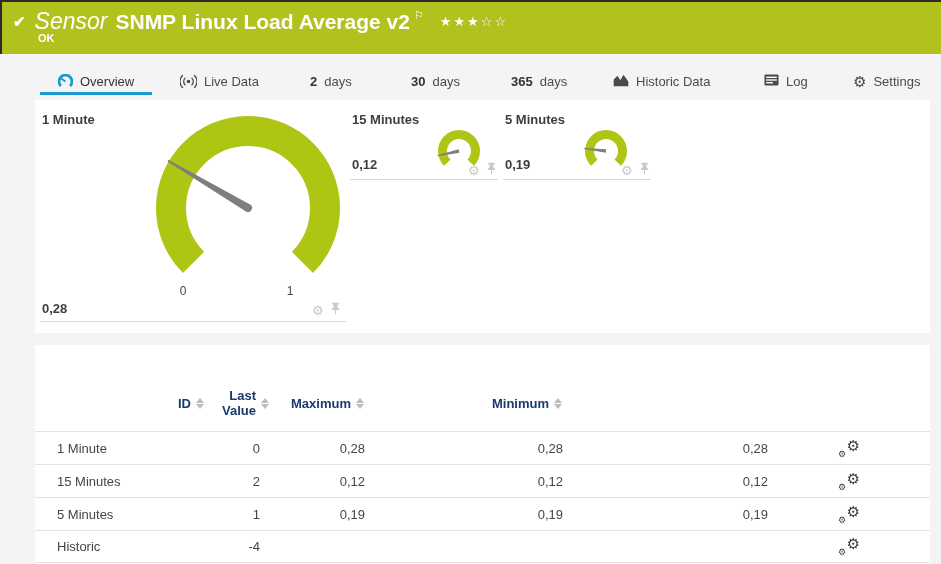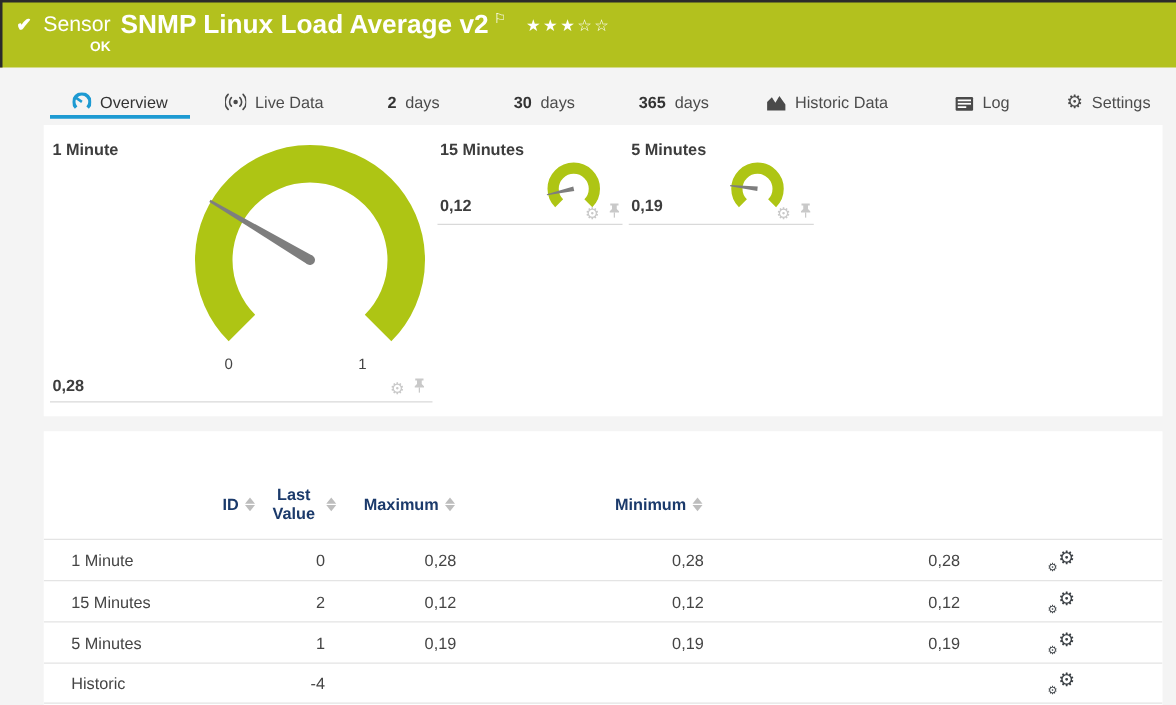--- a/index.html
+++ b/index.html
@@ -12,28 +12,28 @@
   }
 
   
   .sensor-header {
     position:absolute; left:0; top:0; width:941px; height:54px;
     background:#b3c11e;
     border-top:2px solid #2b2b2b; border-left:2px solid #2b2b2b;
   }
   .hdr-line1 { position:absolute; left:11px; top:6px; display:flex; align-items:center; color:#fff; white-space:nowrap; }
   .check-ic { font-size:15px; font-weight:bold; margin-right:9px; }
-  .kind { font-size:17px; margin-right:8px; }
+  .kind { font-style:italic; font-size:23px; margin-right:8px; }
   .sensor-title { font-size:21px; font-weight:bold; }
   .flag-ic { font-size:11px; margin-left:4px; position:relative; top:-6px; }
   .stars { font-size:13px; letter-spacing:2px; margin-left:16px; }
-  .status-ok { position:absolute; left:70px; top:30px; color:#fff; font-weight:bold; font-size:11px; }
-
-  
-  .tab { position:absolute; top:74px; display:flex; align-items:flex-end; gap:7px;
+  .status-ok { position:absolute; left:36px; top:30px; color:#fff; font-weight:bold; font-size:11px; }
+
+  
+  .tab { position:absolute; top:74px; display:flex; align-items:flex-start; gap:7px;
          font-size:13px; color:#4c4c4c; cursor:pointer; white-space:nowrap; }
   .tab b { color:#333; }
   .tab .ticon { display:inline-flex; align-items:center; }
   .tab-overview { left:58px; color:#333; }
   .tab-underline { position:absolute; left:40px; top:92px; width:112px; height:3px; background:#1d9ad2; }
   .tab-live { left:180px; }
   .tab-2d { left:310px; }
   .tab-30d { left:411px; }
   .tab-365d { left:511px; }
   .tab-hist { left:613px; }
@@ -77,21 +77,21 @@
   .thead { height:86px; align-items:center; padding-top:30px;
            color:#1b3a6b; font-weight:bold; }
   .tbody-row { height:33px; border-top:1px solid #e4e4e4; color:#454545; }
   .tbody-row:last-child { border-bottom:1px solid #e4e4e4; }
   .c-channel { padding-left:22px; text-align:left; }
   .c-num { text-align:right; }
   .c-id-val { padding-right:10px; }
   .c-gear { display:flex; justify-content:center; }
   .hdr-cell { display:flex; align-items:center; justify-content:flex-end; }
   .hdr-cell.c-channel { justify-content:flex-start; }
-  .hdr-lastvalue span.lbl { display:inline-block; max-width:42px; text-align:center; line-height:15px; }
+  .hdr-lastvalue span.lbl { display:inline-block; max-width:42px; text-align:right; line-height:15px; }
   .caret-down { width:0; height:0; border-left:4px solid transparent; border-right:4px solid transparent;
                 border-top:5px solid #1b3a6b; margin-left:7px; display:inline-block; }
   .sort { display:inline-block; width:9px; height:13px; position:relative; margin-left:5px; }
   .sort:before { content:""; position:absolute; left:0; top:1px; border-left:4.5px solid transparent;
                  border-right:4.5px solid transparent; border-bottom:5px solid #bdbdbd; }
   .sort:after  { content:""; position:absolute; left:0; bottom:1px; border-left:4.5px solid transparent;
                  border-right:4.5px solid transparent; border-top:5px solid #bdbdbd; }
   .chan-gear { position:relative; width:22px; height:19px; cursor:pointer; }
   .chan-gear .g-big { position:absolute; right:0; top:-2px; font-size:15px; color:#3b4045; }
   .chan-gear .g-small { position:absolute; left:0; bottom:-1px; font-size:9px; color:#3b4045; }

